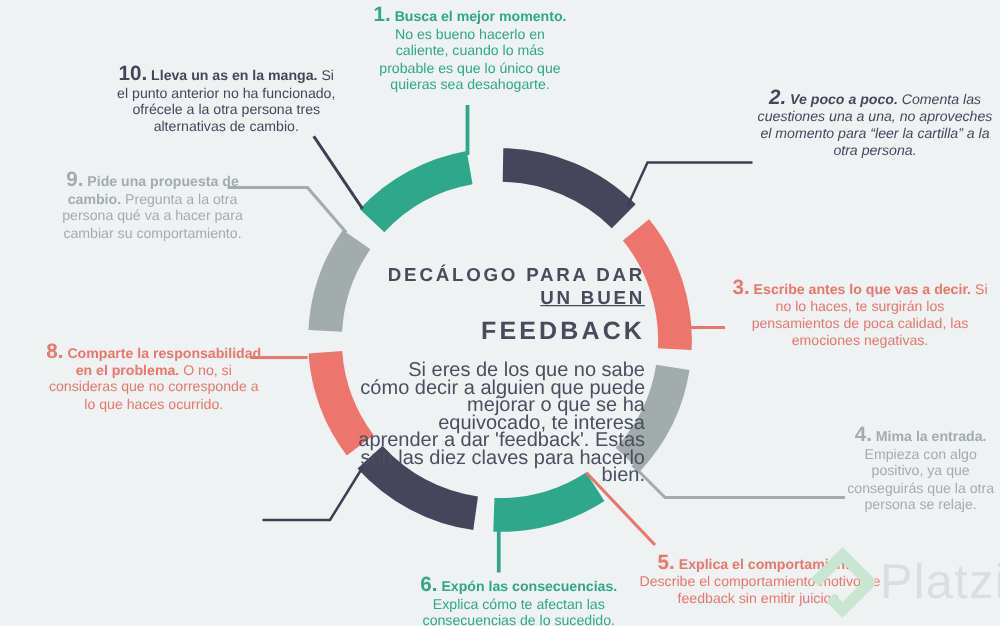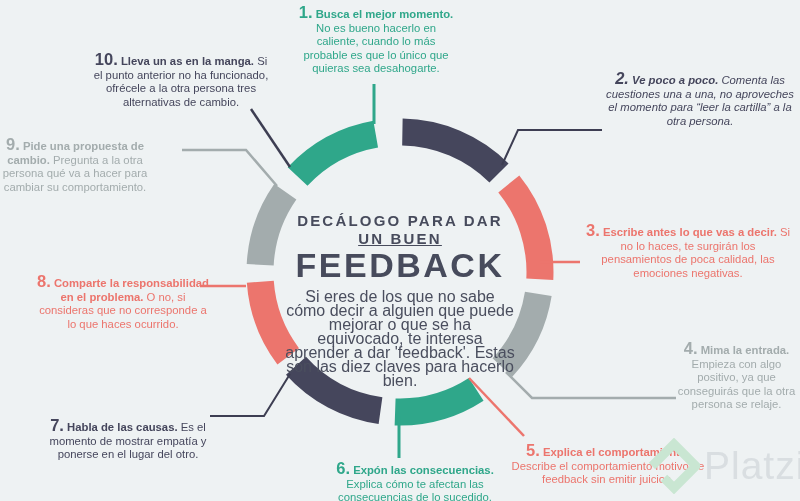--- a/index.html
+++ b/index.html
@@ -6,44 +6,44 @@
   .canvas{
     position:relative;
     width:800px;height:501px;
     background:#eef2f3;
     overflow:hidden;
     font-family:"Liberation Sans","DejaVu Sans",sans-serif;
   }
   .ring-svg{position:absolute;left:0;top:0;width:800px;height:501px;}
 
   
-  .center{position:absolute;left:284px;top:212px;width:232px;text-align:center;color:#474b5c;}
+  .center{position:absolute;left:284px;top:212px;width:232px;text-align:right;color:#474b5c;}
   .center .t1{font-size:15px;font-weight:700;letter-spacing:2.2px;line-height:18px;margin:0;}
   .center .t2{font-size:15px;font-weight:700;letter-spacing:2.2px;line-height:18px;margin:0;text-decoration:underline;}
-  .center .t3{font-size:34px;font-weight:700;letter-spacing:2.5px;line-height:30px;margin:2px 0 0 0;}
+  .center .t3{font-size:20px;font-weight:700;letter-spacing:2.5px;line-height:30px;margin:2px 0 0 0;}
   .center .desc{font-size:16px;line-height:14px;margin:10px 0 0 0;color:#4a4e5e;}
 
   
   .item{position:absolute;text-align:center;font-size:11.3px;line-height:13.5px;}
   .item .num{font-size:16.5px;font-weight:700;}
   .item .lead{font-weight:700;}
   .teal{color:#2fa78a;}
   .navy{color:#45465c;}
   .salmon{color:#ec756d;}
   .gray{color:#a3acad;}
 
   .i1 {left:296px;top:6px;  width:160px;}
   .i2 {left:604px;top:72px; width:192px;font-style:italic;}
   .i3 {left:585px;top:224px;width:206px;}
   .i4 {left:676px;top:342px;width:121px;}
   .i5 {left:508px;top:444px;width:200px;}
   .i6 {left:318px;top:462px;width:194px;}
   .i7 {left:48px; top:419px;width:160px;}
   .i8 {left:36px; top:275px;width:174px;}
-  .i9 {left:0px;  top:138px;width:150px;}
+  .i9 {left:0px;  top:138px;width:150px;padding-left:47px;}
   .i10{left:92px; top:53px; width:178px;}
 
   
   .watermark{position:absolute;left:648px;top:438px;display:flex;align-items:center;}
   .watermark .wordmark{font-size:39px;font-weight:400;color:#d9dee1;letter-spacing:1px;line-height:56px;}
   .watermark svg{margin-right:4px;}
 </style>
 </head>
 <body>
 
@@ -102,25 +102,20 @@
   <div class="item i5 salmon">
     <span class="num">5.</span>
     <span class="lead">Explica el comportamiento.</span>
     <span class="rest">Describe el comportamiento motivo de feedback sin emitir juicios.</span>
   </div>
   <div class="item i6 teal">
     <span class="num">6.</span>
     <span class="lead">Expón las consecuencias.</span>
     <span class="rest">Explica cómo te afectan las consecuencias de lo sucedido.</span>
   </div>
-  <div class="item i7 navy">
-    <span class="num">7.</span>
-    <span class="lead">Habla de las causas.</span>
-    <span class="rest">Es el momento de mostrar empatía y ponerse en el lugar del otro.</span>
-  </div>
   <div class="item i8 salmon">
     <span class="num">8.</span>
     <span class="lead">Comparte la responsabilidad en el problema.</span>
     <span class="rest">O no, si consideras que no corresponde a lo que haces ocurrido.</span>
   </div>
   <div class="item i9 gray">
     <span class="num">9.</span>
     <span class="lead">Pide una propuesta de cambio.</span>
     <span class="rest">Pregunta a la otra persona qué va a hacer para cambiar su comportamiento.</span>
   </div>

